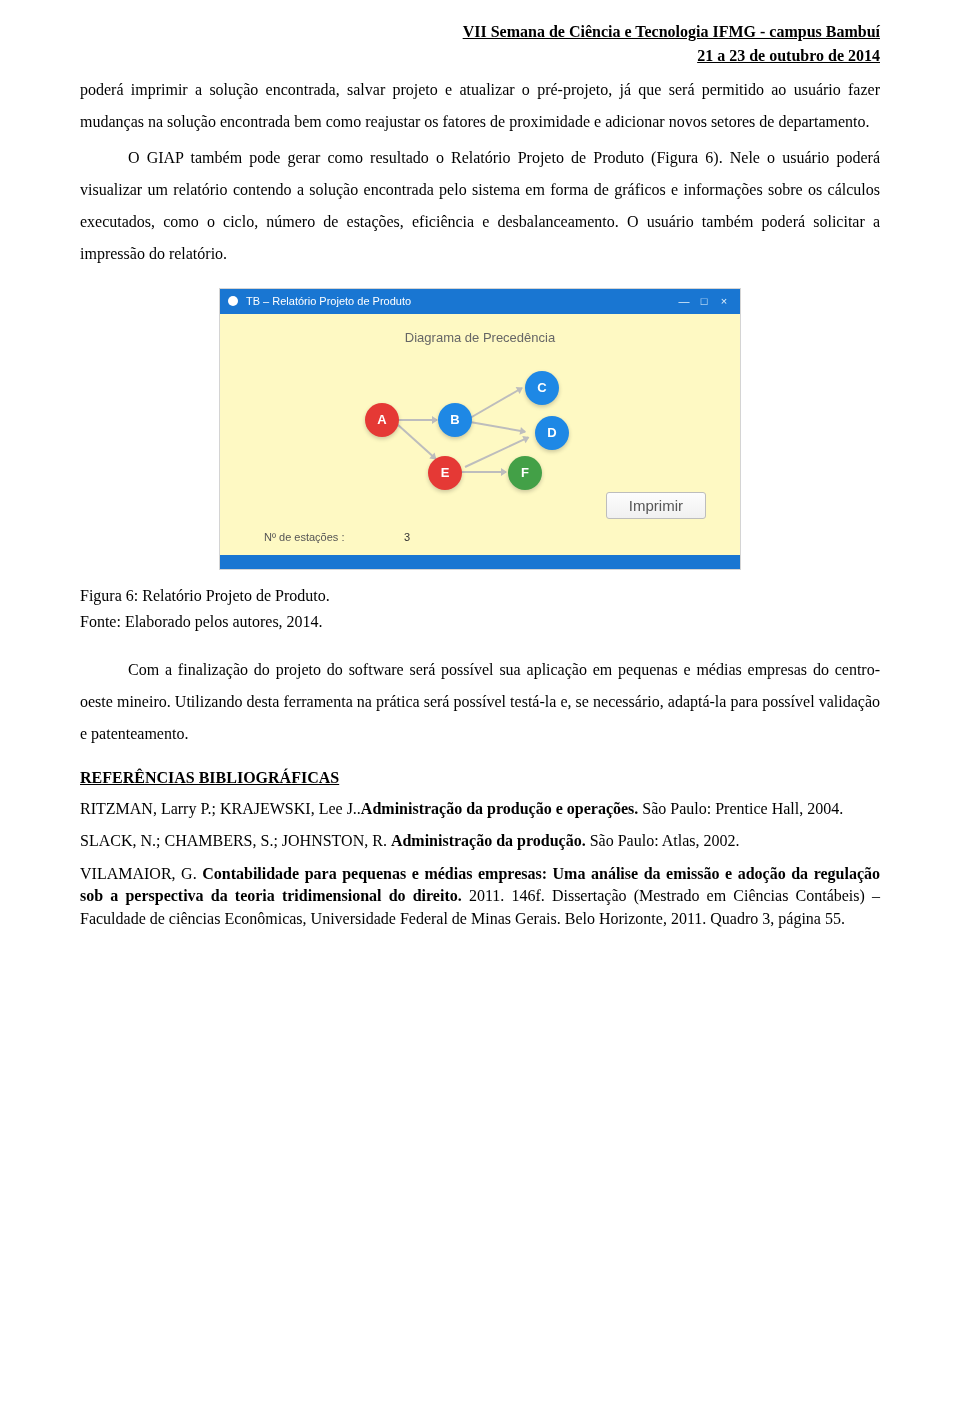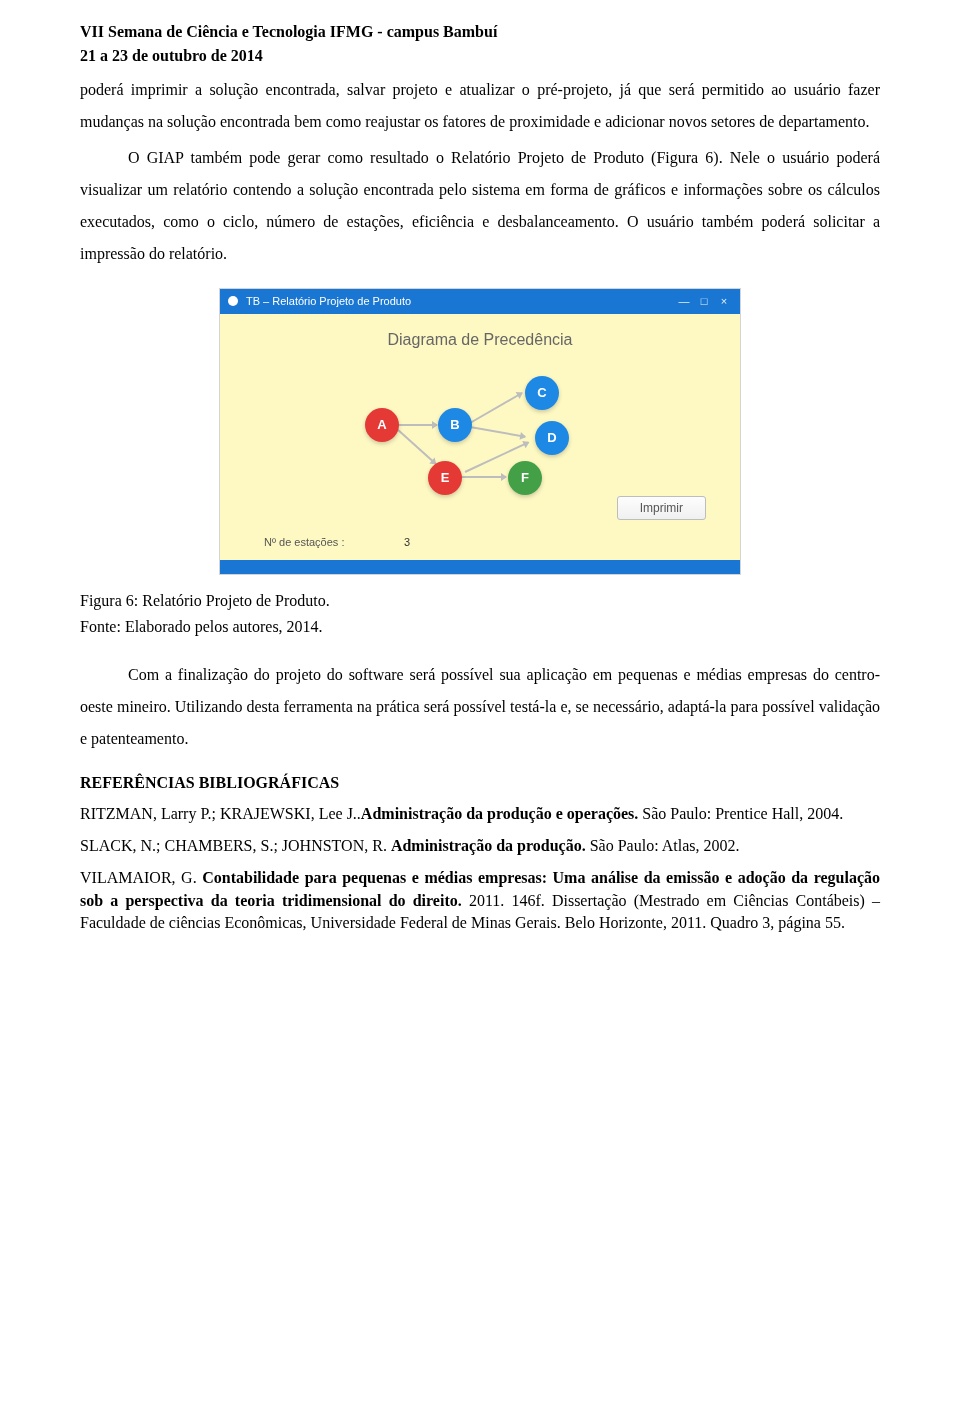--- a/index.html
+++ b/index.html
@@ -6,26 +6,26 @@
     font-family: "Times New Roman", Times, serif;
     font-size: 16px;
     color: #000;
     background: #fff;
     width: 960px;
     margin: 0 auto;
     padding: 20px 80px 40px 80px;
     box-sizing: border-box;
     line-height: 1.5;
   }
-  .header-block { text-align: left; font-weight: bold; margin-bottom: 6px; }
+  .header-block { text-align: right; font-weight: bold; margin-bottom: 6px; text-decoration: underline; }
   .header-line { margin: 0; }
   .body-para { text-align: justify; margin: 0 0 4px 0; line-height: 2; }
   .body-para.first-line-flush { text-indent: 0; }
   .body-para.indented { text-indent: 48px; }
-  .section-title { font-weight: bold; margin-bottom: 4px; }
+  .section-title { font-weight: bold; margin-bottom: 4px; text-decoration: underline; }
   .caption { font-weight: normal; margin: 14px 0 2px 0; }
   .ref { text-align: justify; margin: 8px 0 10px 0; line-height: 1.4; }
   .ref .b { font-weight: bold; }
 
   
   .shot-wrap { display: flex; justify-content: center; margin: 18px 0 6px 0; }
   .shot {
     width: 520px;
     border: 1px solid #d4d4d4;
     background: #fef9c3;
@@ -40,21 +40,21 @@
     align-items: center;
     padding: 4px 8px;
     font-size: 11px;
   }
   .shot-titlebar .dot {
     width: 10px; height: 10px; border-radius: 50%; background: #fff; margin-right: 8px;
   }
   .shot-titlebar .spacer { flex: 1; }
   .shot-titlebar .winbtn { width: 16px; text-align: center; font-size: 11px; color: #e3f2fd; margin-left: 4px; }
   .shot-body { padding: 10px 14px 14px 14px; }
-  .shot-subtitle { text-align: center; color: #666; font-size: 16px; margin: 4px 0 14px 0; }
+  .shot-subtitle { text-align: center; color: #666; font-size: 13px; margin: 4px 0 14px 0; }
   .diagram { position: relative; width: 340px; height: 150px; margin: 0 auto 18px auto; }
   .node {
     position: absolute; width: 34px; height: 34px; border-radius: 50%;
     display: flex; align-items: center; justify-content: center;
     color: #fff; font-weight: bold; font-size: 13px;
     box-shadow: 0 2px 4px rgba(0,0,0,.2);
   }
   .node.red { background: #e53935; }
   .node.blue { background: #1e88e5; }
   .node.green { background: #43a047; }
@@ -67,21 +67,21 @@
   .stat-row { display: flex; align-items: center; margin: 6px 0; color: #555; font-size: 11px; }
   .stat-label { min-width: 140px; }
   .stat-val { color: #333; }
   .help-ico {
     width: 16px; height: 16px; border-radius: 50%; background: #777; color: #fff;
     display: inline-flex; align-items: center; justify-content: center; font-size: 10px; margin-left: 10px;
   }
   .print-row { display: flex; justify-content: flex-end; padding-right: 20px; margin-top: -60px; }
   .print-btn {
     border: 1px solid #bdbdbd; border-radius: 3px; padding: 4px 22px;
-    background: linear-gradient(#fdfdfd,#f0f0f0); color: #555; font-size: 12px;
+    background: linear-gradient(#fdfdfd,#f0f0f0); color: #555; font-size: 15px;
   }
   .shot-footbar { height: 14px; background: #1976d2; margin-top: 12px; }
   .spacer-v { height: 18px; }
 </style>
 </head>
 <body>
 
 <div class="header-block">
   <p class="header-line">VII Semana de Ciência e Tecnologia IFMG - campus Bambuí</p>
   <p class="header-line">21 a 23 de outubro de 2014</p>

